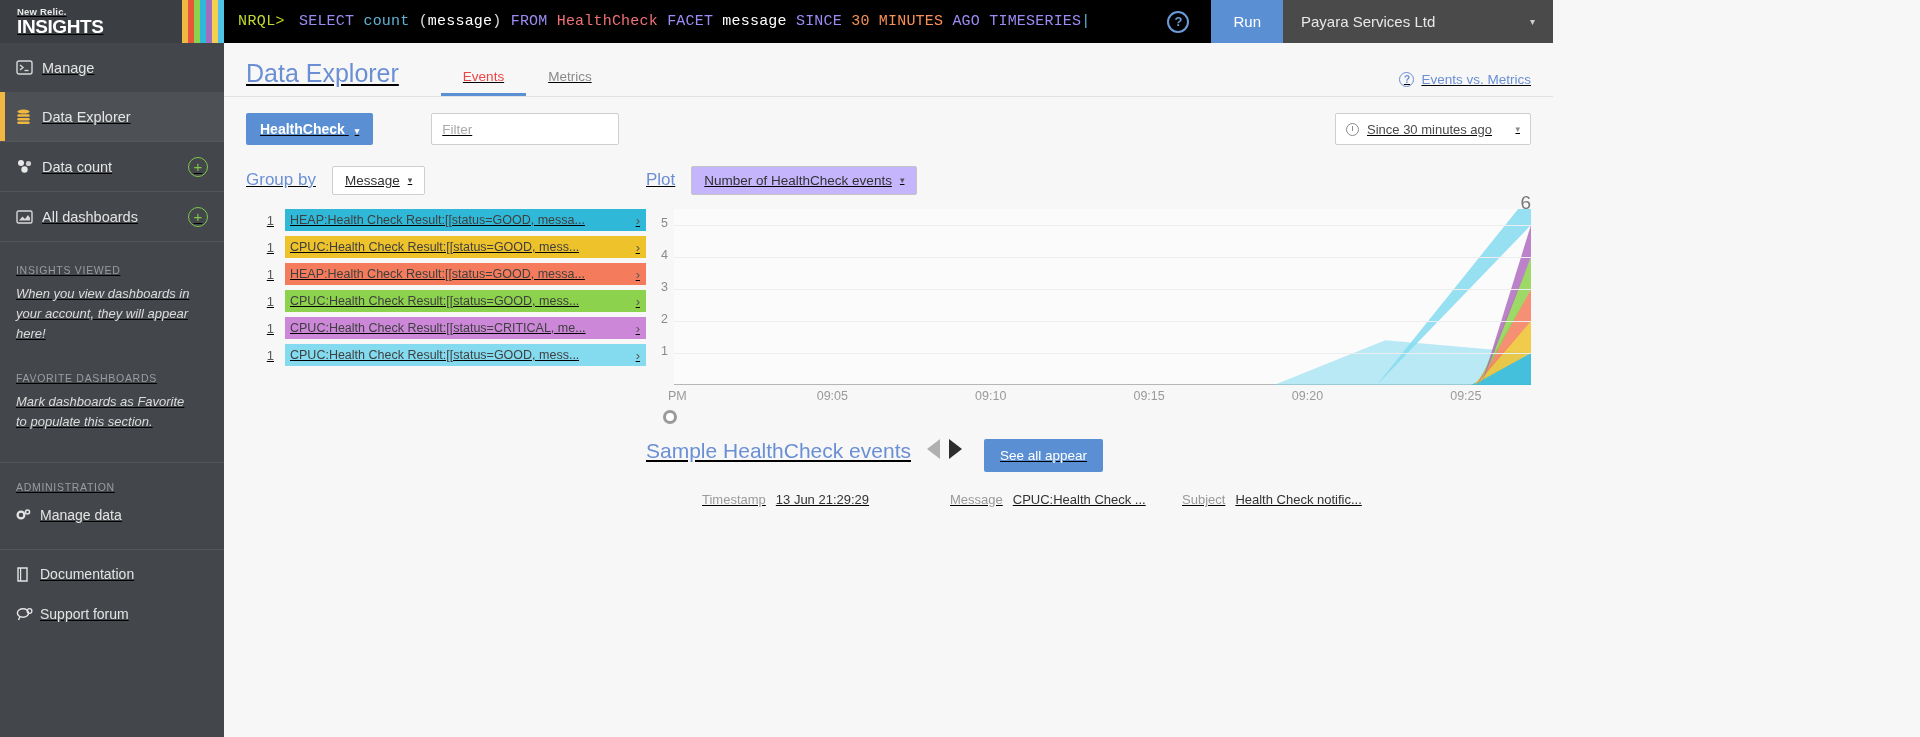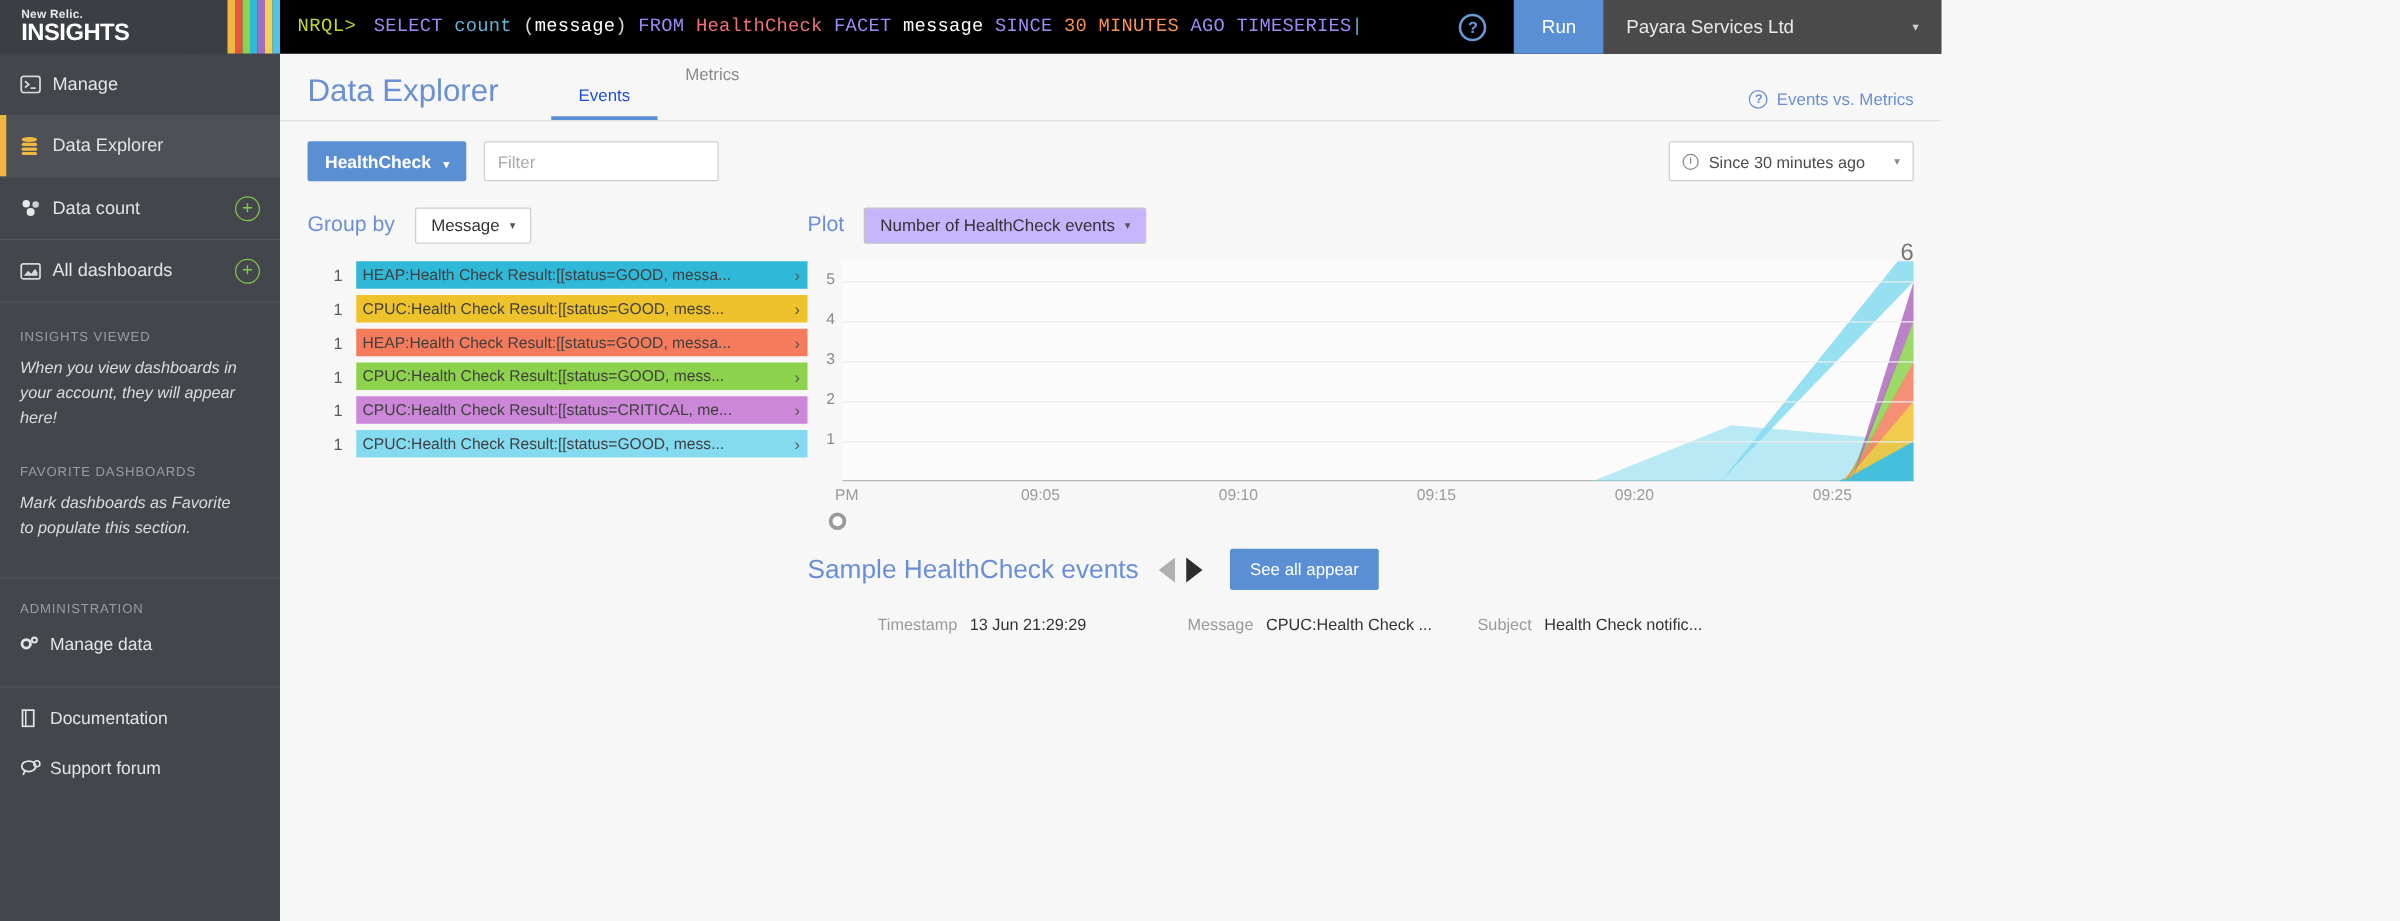--- a/index.html
+++ b/index.html
@@ -1,21 +1,21 @@
 <!DOCTYPE html>
 <html><head>
 <meta charset="utf-8">
 <style>
   * { box-sizing: border-box; margin: 0; padding: 0; }
   html, body {
     width: 1920px; height: 737px;
     font-family: "Liberation Sans", sans-serif;
     background: #f7f7f7; overflow: hidden;
   }
-  .app { display: flex; width: 1553px; height: 737px; position: relative; }
+  .app { display: flex; width: 1553px; height: 737px; position: relative; text-decoration: underline; }
 
   
   .topbar {
     position: absolute; top: 0; left: 224px; right: 0; height: 43px;
     background: #000; display: flex; align-items: center; z-index: 30;
   }
   .nrql-prompt {
     color: #c3d82e; font-family: "Liberation Mono", monospace;
     font-size: 15px; margin-left: 14px; letter-spacing: .4px;
   }
@@ -104,32 +104,32 @@
   }
   .page-head {
     display: flex; align-items: flex-end; padding: 0 22px 0 22px;
     height: 54px; border-bottom: 1px solid #e2e2e2; background: #f7f7f7;
   }
   .page-title { font-size: 25px; color: #6a8fd4; font-weight: normal; padding-bottom: 8px; }
   .tabs { display: flex; margin-left: 42px; }
   .tab {
     font-size: 13.5px; color: #8a8a8a; padding: 0 22px 9px 22px; cursor: pointer;
   }
-  .tab.active { color: #1d4ed8; border-bottom: 3px solid #5b8fd4; margin-top: 17px; }
+  .tab.active { color: #ef4444; border-bottom: 3px solid #5b8fd4; }
   .evm {
     margin-left: auto; display: flex; align-items: center;
     color: #6a8fd4; font-size: 13.5px; padding-bottom: 9px; cursor: pointer;
   }
   .evm .hc {
     width: 15px; height: 15px; border-radius: 50%; border: 1.5px solid #6a8fd4;
     font-size: 10px; display: flex; align-items: center; justify-content: center;
     margin-right: 7px; font-weight: bold;
   }
 
-  .filter-row { display: flex; align-items: center; padding: 16px 22px 0 22px; }
+  .filter-row { display: flex; align-items: center; padding: 16px 22px 0 22px; gap: 44px; }
   .evt-btn {
     background: #5b8fd4; color: #fff; font-size: 14px; font-weight: bold;
     padding: 8px 14px; border: none; cursor: pointer; border-radius: 2px;
   }
   .evt-btn .cv { font-size: 9px; margin-left: 6px; }
   .filter-input {
     margin-left: 14px; width: 188px; height: 32px; border: 1px solid #cfcfcf;
     border-radius: 2px; padding: 0 10px; font-size: 13.5px; color: #333;
     font-family: "Liberation Sans", sans-serif; background: #fff;
   }
@@ -193,21 +193,21 @@
     border-radius: 50%; background: #fff; border: 3px solid #9a9a9a; z-index: 5;
   }
   .x-axis { position: absolute; left: 28px; right: 0; top: 180px; height: 18px; }
   .x-tick { position: absolute; font-size: 12.5px; color: #9a9a9a; transform: translateX(-50%); }
   .x-tick.first { transform: none; }
 
   .legend { margin-top: 18px; }
 
   
   .samples { margin-top: 22px; padding-left: 0; }
-  .samples-head { display: flex; align-items: center; }
+  .samples-head { display: flex; align-items: flex-start; }
   .samples-title { font-size: 21px; color: #6a8fd4; }
   .arrows { display: flex; align-items: center; margin-left: 16px; gap: 9px; }
   .arr-l { width:0;height:0;border-top:10px solid transparent;border-bottom:10px solid transparent;border-right:13px solid #b0b0b0; cursor:pointer;}
   .arr-r { width:0;height:0;border-top:10px solid transparent;border-bottom:10px solid transparent;border-left:13px solid #2d2d2d; cursor:pointer;}
   .see-all {
     margin-left: 22px; background: #5b8fd4; color: #fff; border: none;
     font-size: 13.5px; padding: 9px 16px; cursor: pointer; border-radius: 2px;
     font-family: "Liberation Sans", sans-serif;
   }
   .sample-fields { display: flex; margin-top: 20px; padding-left: 56px; font-size: 13px; }

